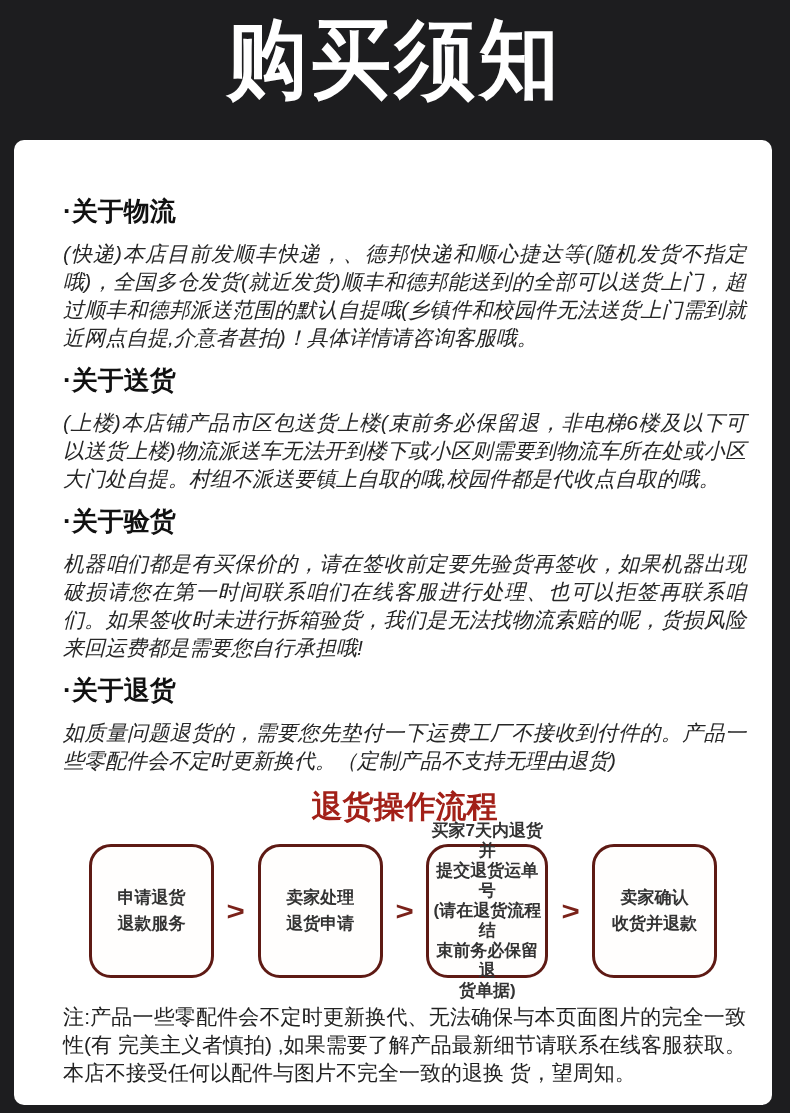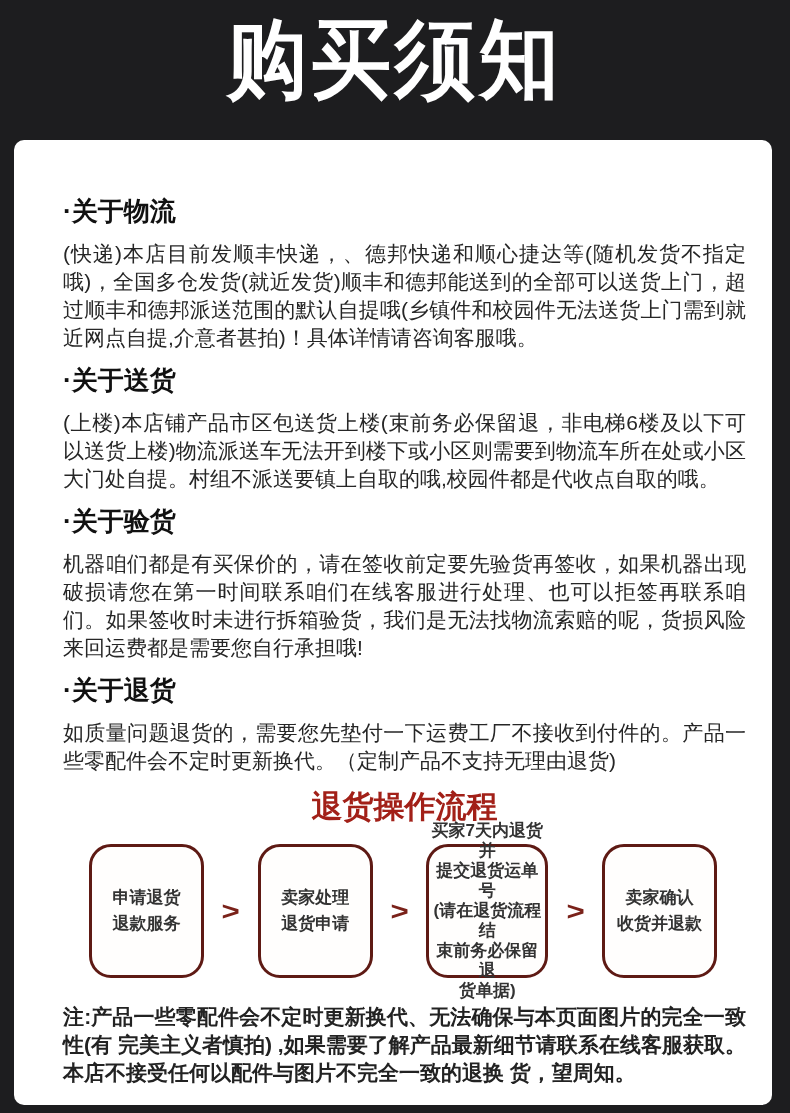--- a/index.html
+++ b/index.html
@@ -26,48 +26,48 @@
     position:absolute;left:14px;top:140px;width:758px;height:965px;
     background:var(--panel);border-radius:10px;
     padding:56px 26px 4px 49px;overflow:hidden;
   }
   .section-heading{
     font-size:26px;line-height:31px;font-weight:bold;
     color:var(--heading_text);margin:0 0 13px 0;
   }
   .section-body{
     font-size:21px;line-height:28px;color:var(--body_text);
-    margin:0 0 13px 0;text-align:justify;
+    margin:0 0 13px 0;text-align:justify;font-style:italic;
   }
   .flow-title{
     color:var(--accent_red);font-size:31px;line-height:37px;font-weight:bold;
     text-align:center;margin:10px 0 16px 0;
   }
   .flow-row{
     display:flex;align-items:center;justify-content:space-between;
     width:628px;margin-left:26px;height:140px;
   }
   .flow-box{
-    width:115px;height:134px;flex:none;
+    width:125px;height:134px;flex:none;
     border:3px solid var(--flow_border_red);border-radius:22px;
     display:flex;align-items:center;justify-content:center;
     background:#fffefd;
   }
   .flow-box-label{
     font-size:17px;line-height:26px;font-weight:bold;color:#333333;
     text-align:center;white-space:pre-line;
   }
   .flow-box.wide{width:122px;}
   .flow-box.wide .flow-box-label{font-size:17px;line-height:20px;}
   .flow-arrow{
     color:var(--arrow_red);font-size:26px;font-weight:bold;flex:none;
     transform:scaleX(1.2);
   }
   .footer-note{
-    font-size:21px;line-height:28px;color:#222222;font-weight:bold;
+    font-size:21px;line-height:28px;color:#222222;font-weight:normal;
     margin-top:22px;text-align:justify;
   }
 </style>
 </head>
 <body>
 
 <div class="header">
   <div class="header-title">购买须知</div>
 </div>
 

